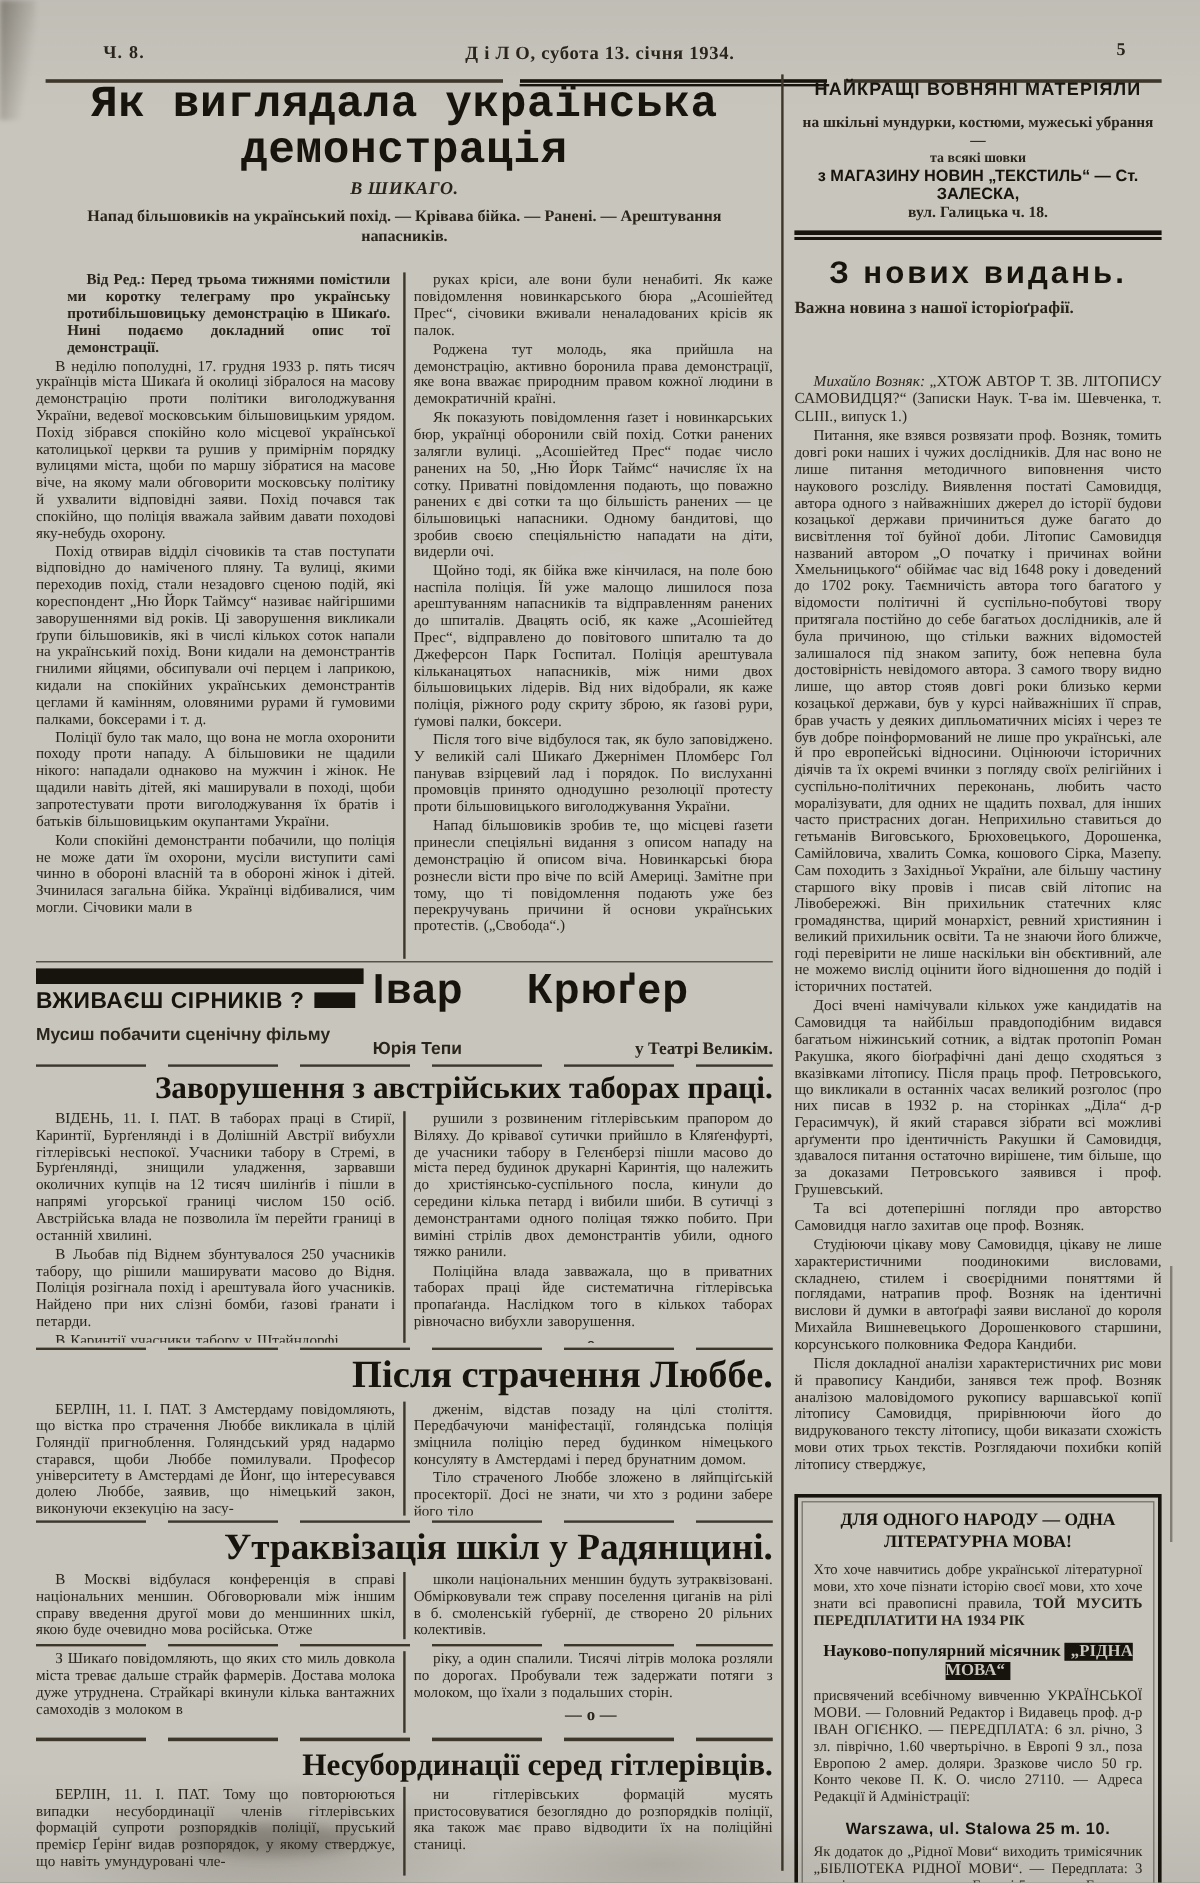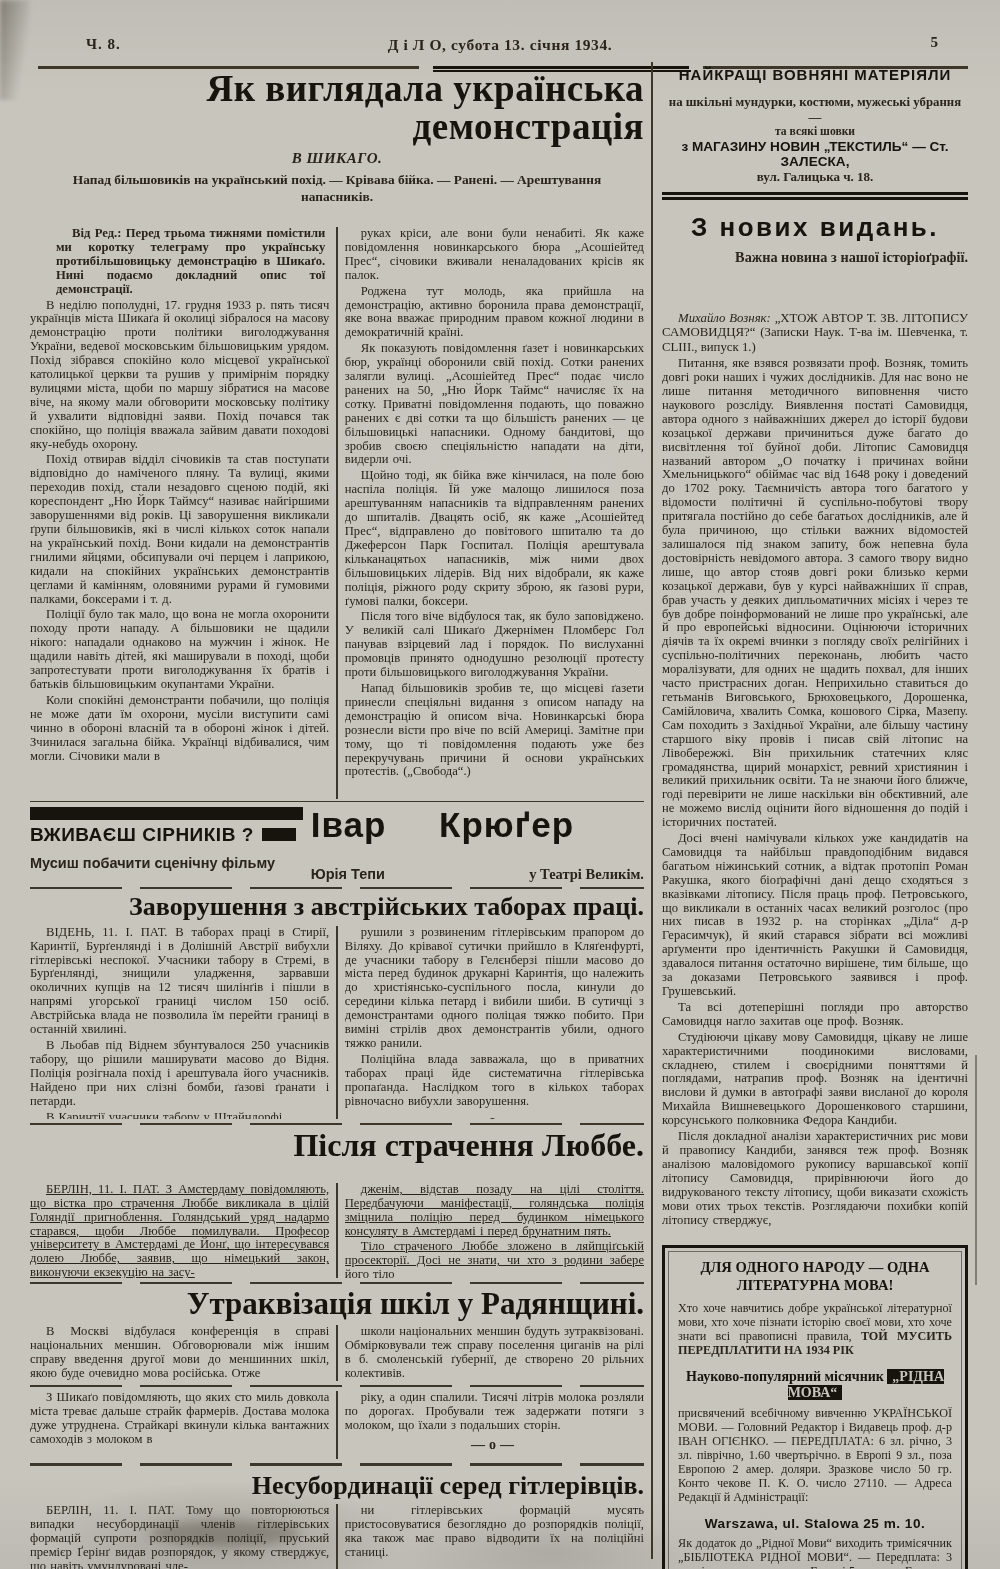--- a/index.html
+++ b/index.html
@@ -46,22 +46,22 @@
   .crule{flex:none;width:1.5px;background:var(--rule);margin:0 7px;}
   .para{margin:0 0 2px;font-size:12.6px;line-height:13.9px;text-align:justify;text-indent:16px;
     word-spacing:1px;}
   .note .para:first-child, .note-para{font-weight:bold;padding:0 4px 0 26px;}
   .divider-o{text-align:center;font-weight:bold;font-size:14px;letter-spacing:4px;margin-top:4px;}
   .hr-seg{height:2.5px;margin:4px 0;
     background:repeating-linear-gradient(90deg,var(--rule) 0 92px,transparent 92px 110px);}
   .hr-thin{border-top:1.5px solid var(--rule);margin:2px 0;}
 
   
-  .lead-headline{font-size:37px;font-weight:bold;text-align:right;line-height:1.02;letter-spacing:.5px;
-    color:var(--ink-strong);}
+  .lead-headline{font-size:37px;font-weight:bold;text-align:center;line-height:1.02;letter-spacing:.5px;
+    color:var(--ink-strong);font-family:Liberation Mono, monospace;}
   .lead-subhead{font-size:15px;font-weight:bold;text-align:center;margin-top:5px;letter-spacing:.5px;font-style:italic;}
   .lead-deck{font-size:13.4px;font-weight:bold;text-align:center;margin:5px auto 12px;width:94%;line-height:1.25;}
   .lead-cols{height:572px;margin-top:21px;justify-content:space-between;}
 
   
   .cinema{display:flex;margin-top:5px;height:76px;}
   .cin-left{width:45%;padding-right:8px;}
   .cin-bar{height:13px;background:var(--ink-strong);margin-bottom:4px;}
   .cin-q{font-family:"Liberation Sans","DejaVu Sans",sans-serif;font-weight:bold;font-size:19px;
     letter-spacing:.5px;white-space:nowrap;color:var(--ink-strong);}
@@ -75,39 +75,39 @@
   .cin-venue{font-weight:bold;font-size:14.5px;}
 
   
   .sect-headline{font-weight:bold;text-align:right;color:var(--ink-strong);line-height:1.05;}
   .h-zav{font-size:26px;margin-top:4px;}
   .h-lubbe{font-size:32px;margin-top:3px;}
   .h-utrak{font-size:31px;margin-top:3px;}
   .h-farmer{font-size:31px;margin-top:3px;}
   .h-nesub{font-size:26px;margin-top:6px;}
   .zav-cols{height:193px;margin-top:5px;}
-  .lubbe-cols{height:95px;margin-top:20px;text-decoration:underline;}
+  .lubbe-cols{height:95px;margin-top:5px;}
   .utrak-cols{height:56px;margin-top:4px;}
   .farmer-cols{height:68px;margin-top:4px;}
   .nesub-cols{height:74px;margin-top:5px;}
 
   
   .tex-ad{text-align:center;}
   .tex-l1{font-family:"Liberation Sans","DejaVu Sans",sans-serif;font-weight:bold;font-size:15px;
     letter-spacing:1px;color:var(--ink-strong);}
   .tex-l2{font-weight:bold;font-size:12.8px;margin-top:12px;}
   .tex-l3{font-weight:bold;font-size:11.6px;}
   .tex-l4{font-family:"Liberation Sans","DejaVu Sans",sans-serif;font-weight:bold;font-size:13.6px;
     margin-top:1px;color:var(--ink-strong);}
   .tex-l5{font-weight:bold;font-size:13px;}
   .dbl-rule{height:8px;margin-top:7px;
     background:linear-gradient(180deg,var(--ink-strong) 0 3.5px,transparent 3.5px 5.5px,var(--ink-strong) 5.5px 8px);}
   .ne-heading{font-family:"Liberation Sans","DejaVu Sans",sans-serif;font-weight:bold;font-size:26px;
     text-align:center;letter-spacing:2.5px;margin:12px 0 6px;color:var(--ink-strong);}
-  .ne-subhead{font-weight:bold;font-size:14.3px;text-align:right;margin-bottom:6px;}
+  .ne-subhead{font-weight:bold;font-size:14.3px;text-align:left;margin-bottom:6px;}
   .ne-byline{font-size:12.8px;line-height:14.4px;text-align:justify;text-indent:16px;margin-bottom:3px;margin-top:45px;}
   .ne-byline .name{font-style:italic;}
   .ne-body{height:880px;overflow:hidden;}
 
   
   .adbox{box-sizing:border-box;margin-top:8px;border:3px solid var(--ink-strong);
     outline:1px solid rgba(23,19,13,.5);outline-offset:-7px;
     padding:10px 13px;height:366px;overflow:hidden;text-align:center;}
   .ad-title{font-weight:bold;font-size:14.6px;line-height:1.25;color:var(--ink-strong);}
   .ad-intro{font-size:12.2px;line-height:14px;text-align:justify;margin-top:6px;text-indent:0;}
@@ -213,21 +213,21 @@
       <div class="sect-headline h-lubbe">Після страчення Люббе.</div>
       <div class="cols lubbe-cols">
         <div class="col">
           <div>
               <p class="para">БЕРЛІН, 11. І. ПАТ. З Амстердаму повідомляють, що вістка про страчення Люббе викликала в цілій Голяндії пригноблення. Голяндський уряд надармо старався, щоби Люббе помилували. Професор університету в Амстердамі де Йонґ, що інтересувався долею Люббе, заявив, що німецький закон, виконуючи екзекуцію на засу-</p>
             </div>
         </div>
         <div class="crule"></div>
         <div class="col">
           <div>
-              <p class="para">дженім, відстав позаду на цілі століття. Передбачуючи маніфестації, голяндська поліція зміцнила поліцію перед будинком німецького консуляту в Амстердамі і перед брунатним пять.</p>
+              <p class="para">дженім, відстав позаду на цілі століття. Передбачуючи маніфестації, голяндська поліція зміцнила поліцію перед будинком німецького консуляту в Амстердамі і перед брунатним домом.</p>
               <p class="para">Тіло страченого Люббе зложено в ляйпціґській просекторії. Досі не знати, чи хто з родини забере його тіло</p>
             </div>
         </div>
       </div>
     </div>
 
     <div class="hr-seg"></div>
 
     <div>
       <div class="sect-headline h-utrak">Утраквізація шкіл у Радянщині.</div>

